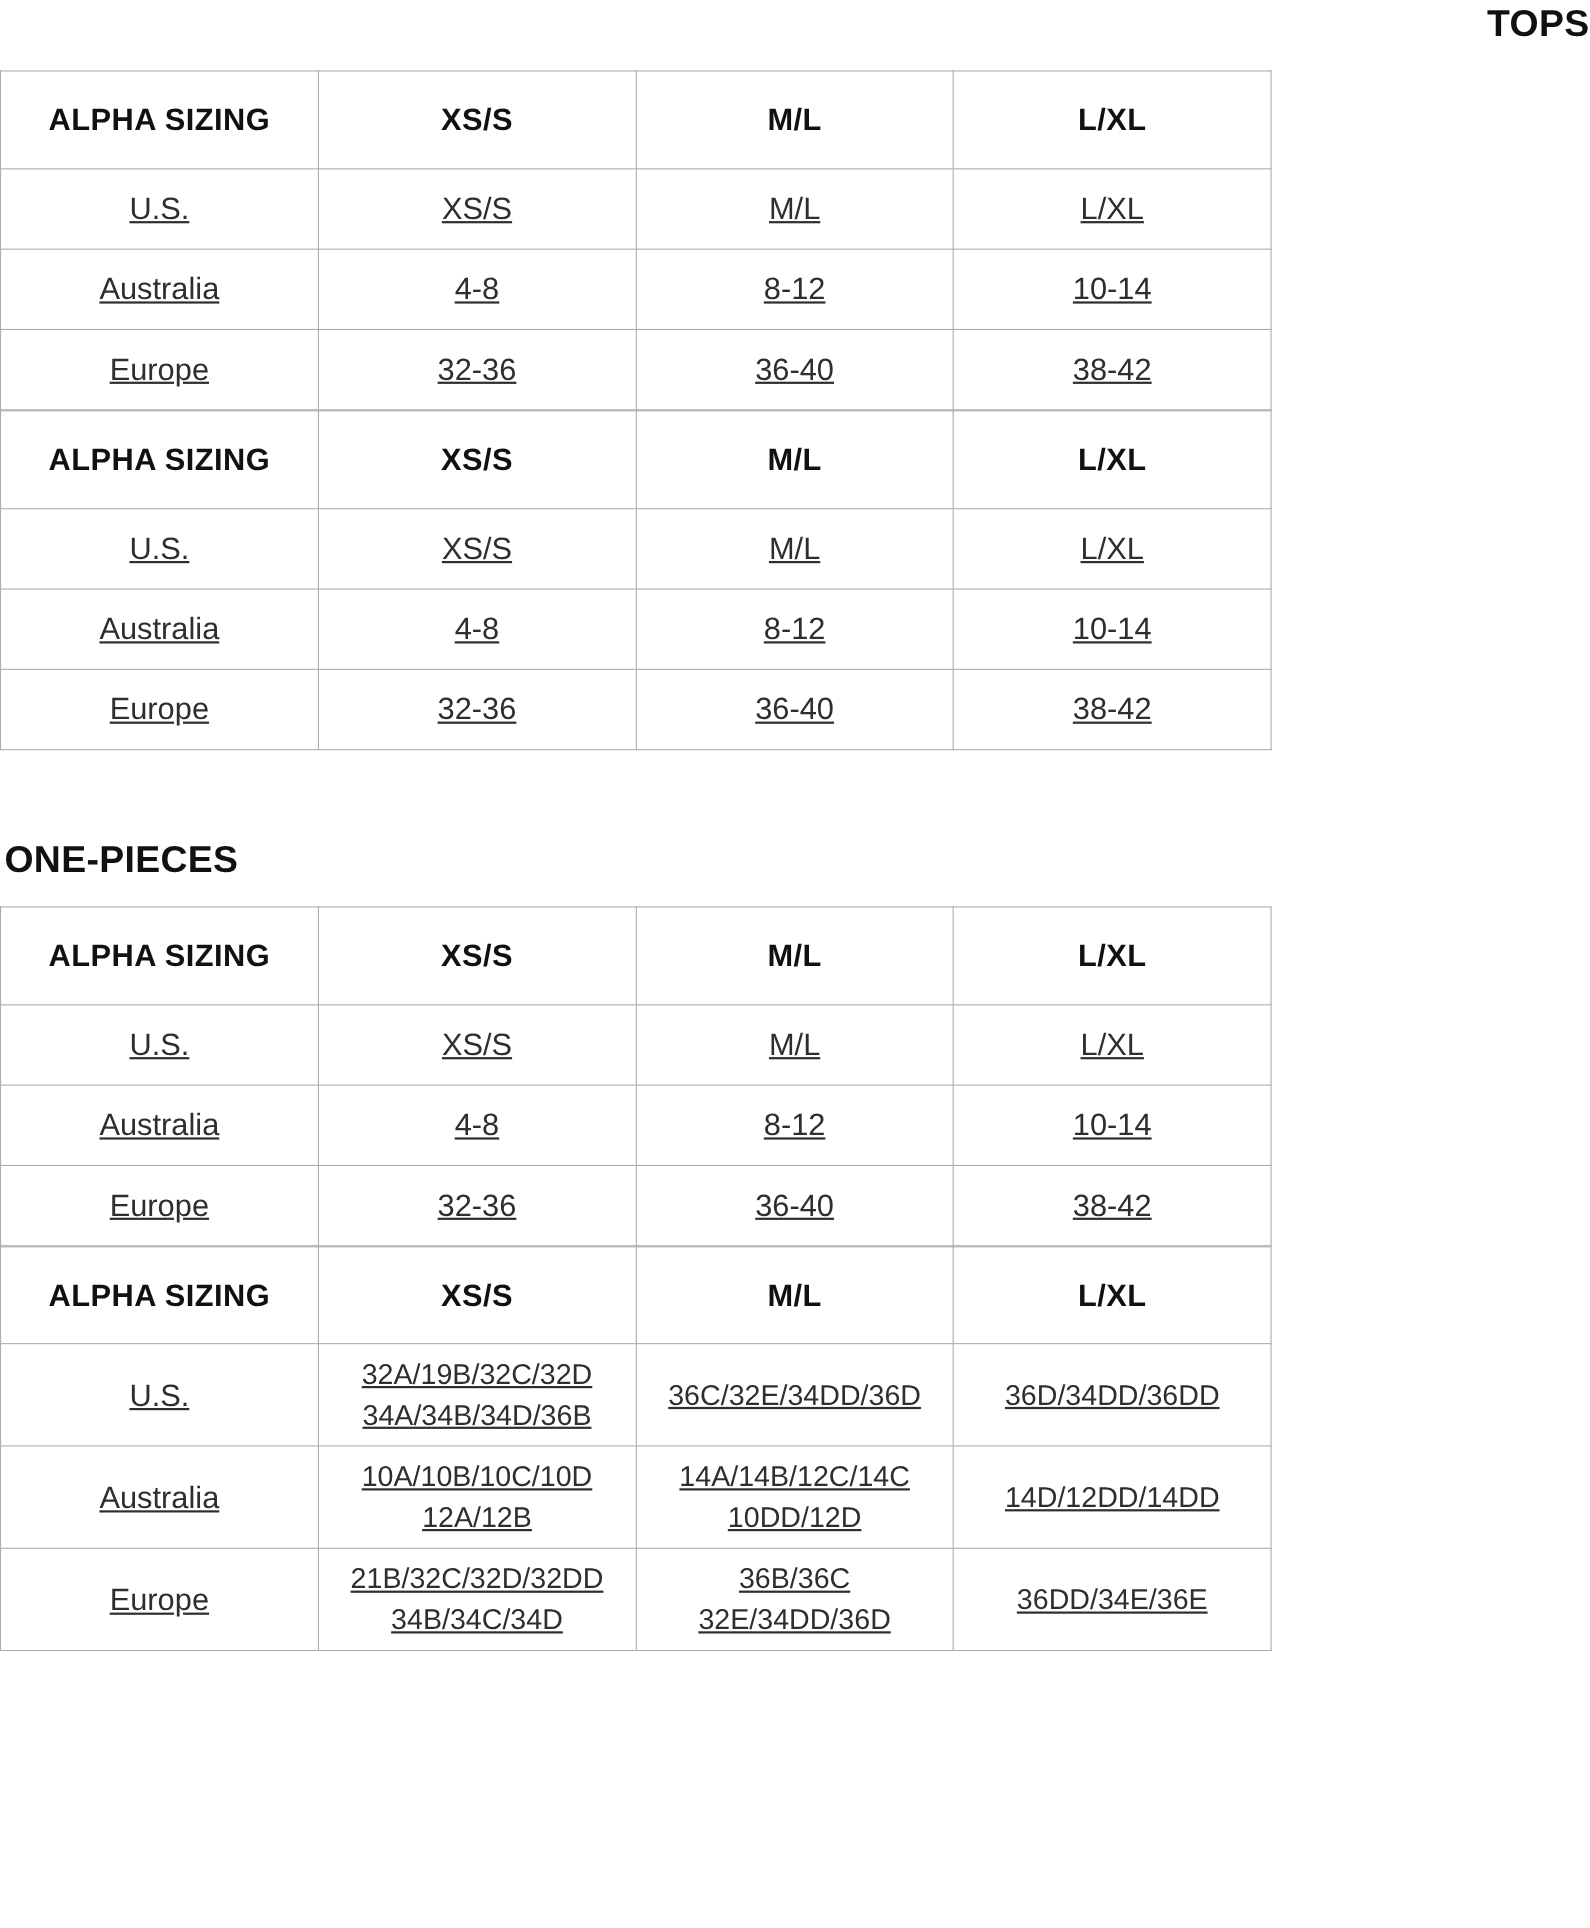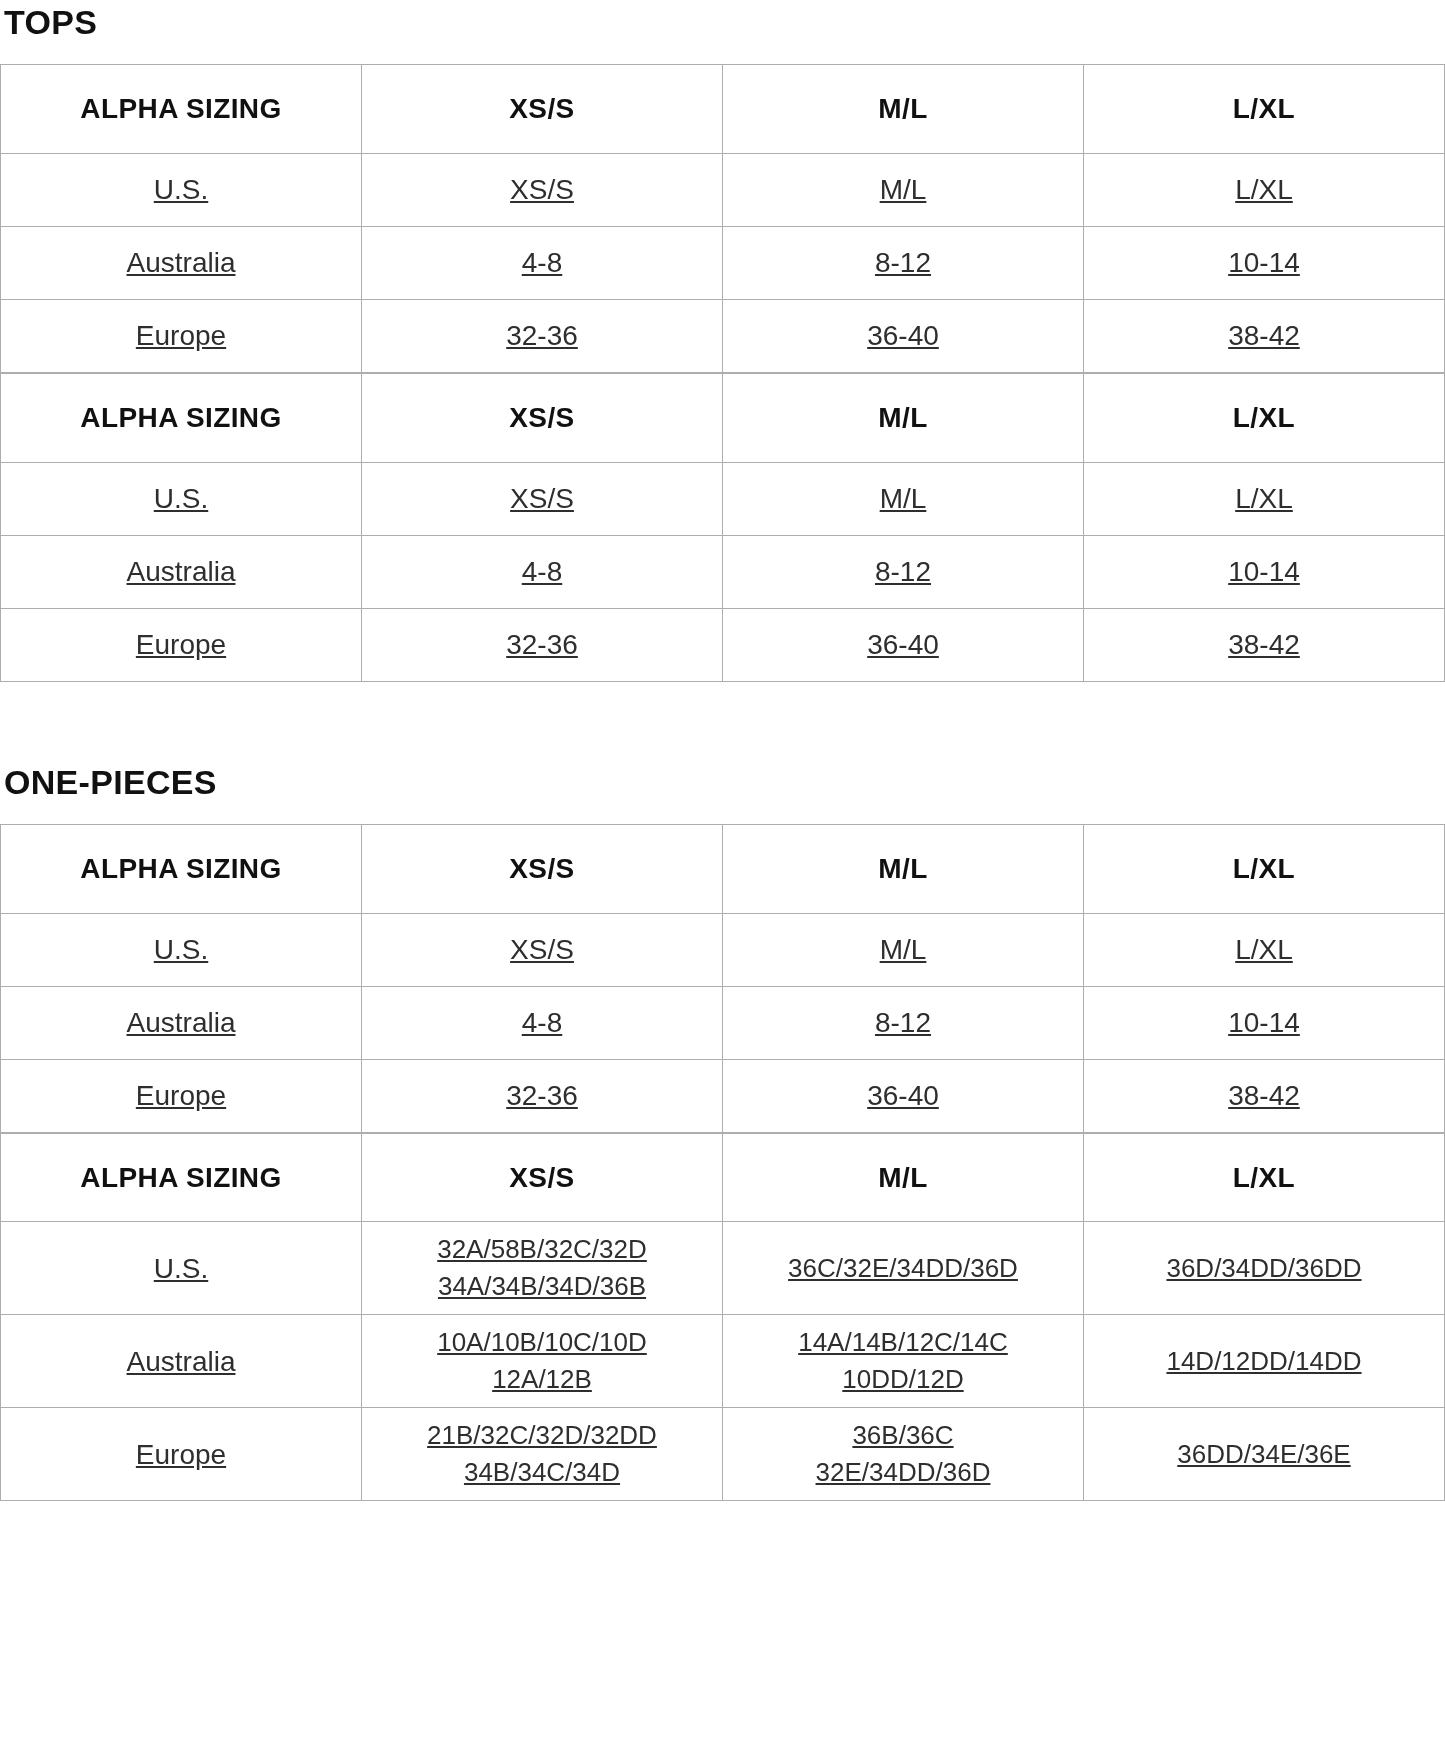--- a/index.html
+++ b/index.html
@@ -21,23 +21,24 @@
   .section-title{
     font-size:34px;
     font-weight:bold;
     color:var(--text_strong);
     letter-spacing:.3px;
     line-height:41px;
     margin:80px 0 21px 4px;
   }
   .size-section:first-child .section-title{
     margin-top:2px;
+    text-align:right;
   }
   table.size-table{
-    width:1445px;
+    width:1156px;
     border-collapse:collapse;
     table-layout:fixed;
   }
   .size-table th,
   .size-table td{
     border:1px solid var(--table_border);
     text-align:center;
     vertical-align:middle;
     padding:0;
   }
@@ -255,21 +256,21 @@
           <th>M/L</th>
           <th>L/XL</th>
         </tr>
       </thead>
       <tbody>
         <tr>
           <td class="region-cell">
               <div>U.S.</div>
             </td>
           <td>
-            <div>32A/58B/32C/32D</div>
+            <div>32A/19B/32C/32D</div>
             <div>34A/34B/34D/36B</div>
           </td>
           <td>
               <div>36C/32E/34DD/36D</div>
             </td>
           <td>
               <div>36D/34DD/36DD</div>
             </td>
         </tr>
         <tr>

